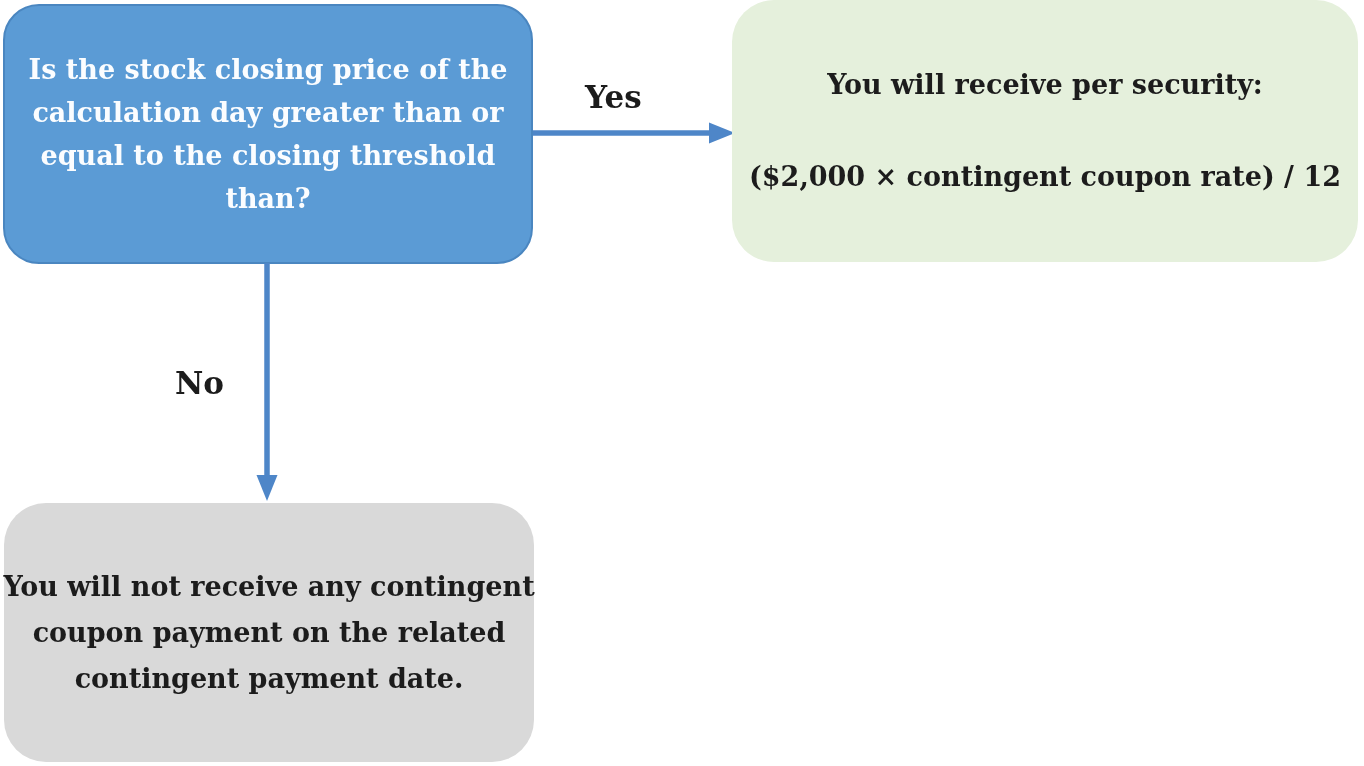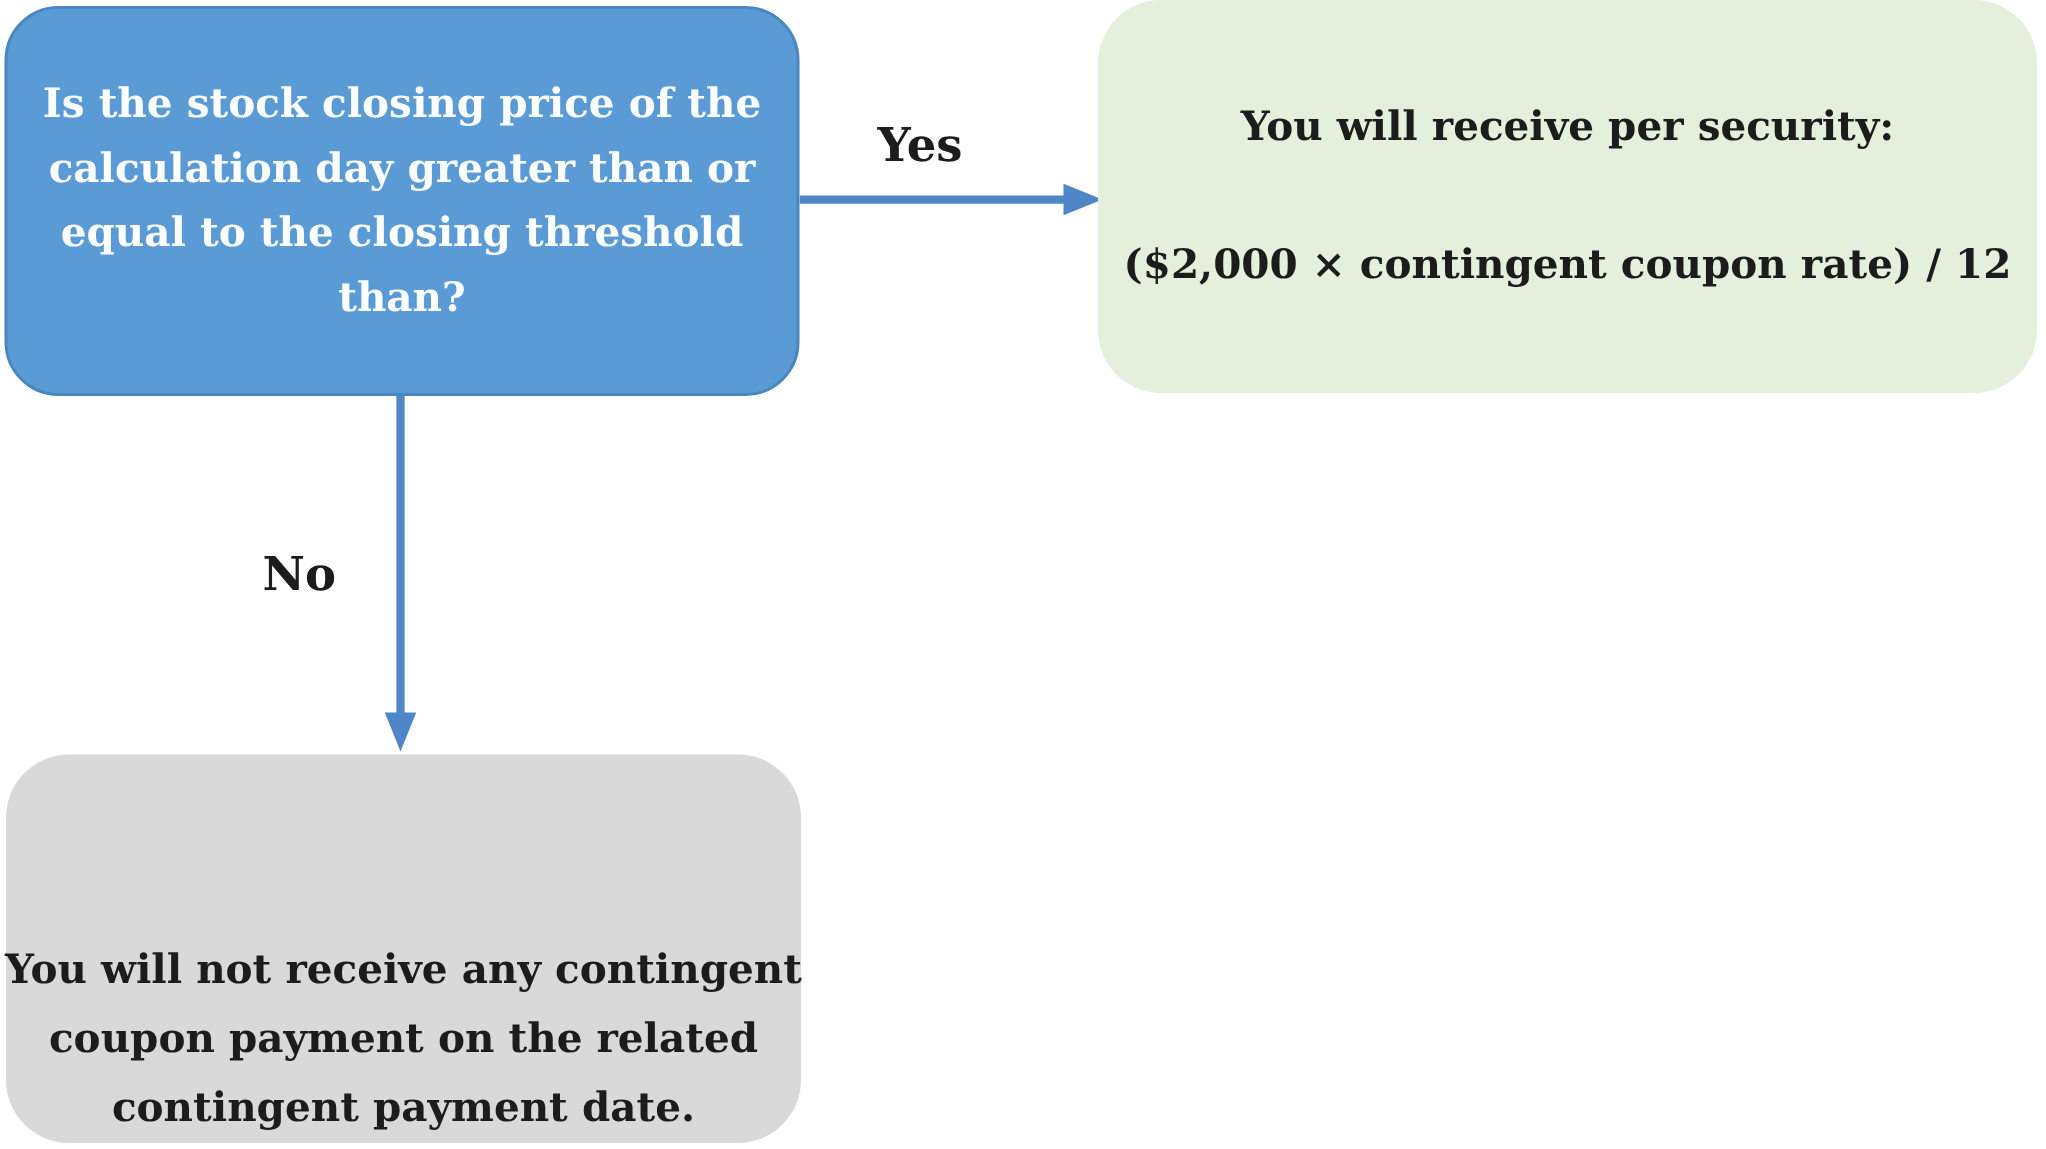--- a/index.html
+++ b/index.html
@@ -59,21 +59,20 @@
   .no-outcome-box {
     left: 4px;
     top: 503px;
     width: 530px;
     height: 259px;
     background: var(--no-fill, #d9d9d9);
     border-radius: 42px;
     color: var(--outcome-text, #1c1c1c);
     font-size: 27px;
     line-height: 46px;
-    justify-content: flex-end;
   }
   .edge-label {
     position: absolute;
     color: var(--outcome-text, #1c1c1c);
     font-size: 31px;
     line-height: 1;
   }
   .yes-label {
     left: 585px;
     top: 82px;

